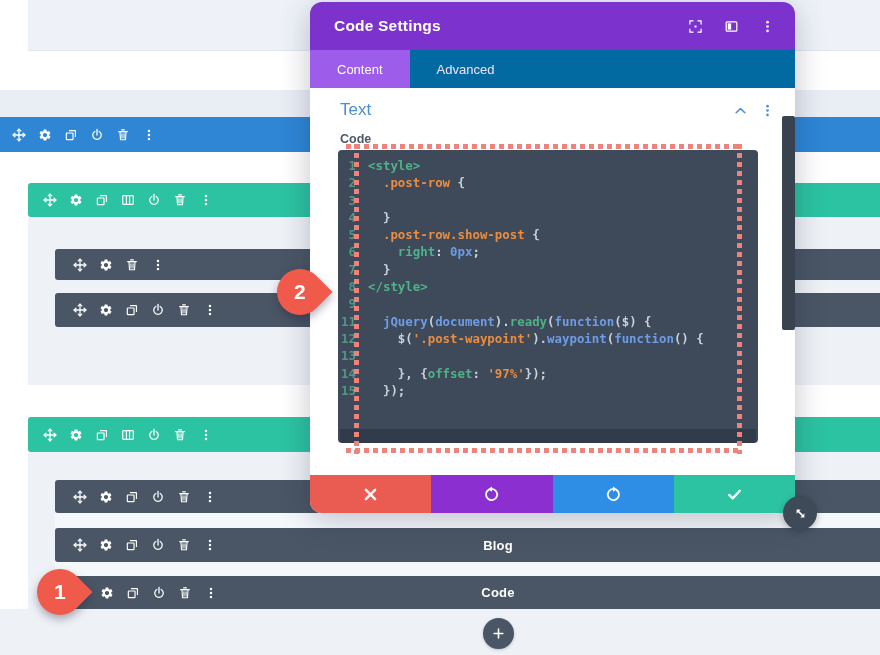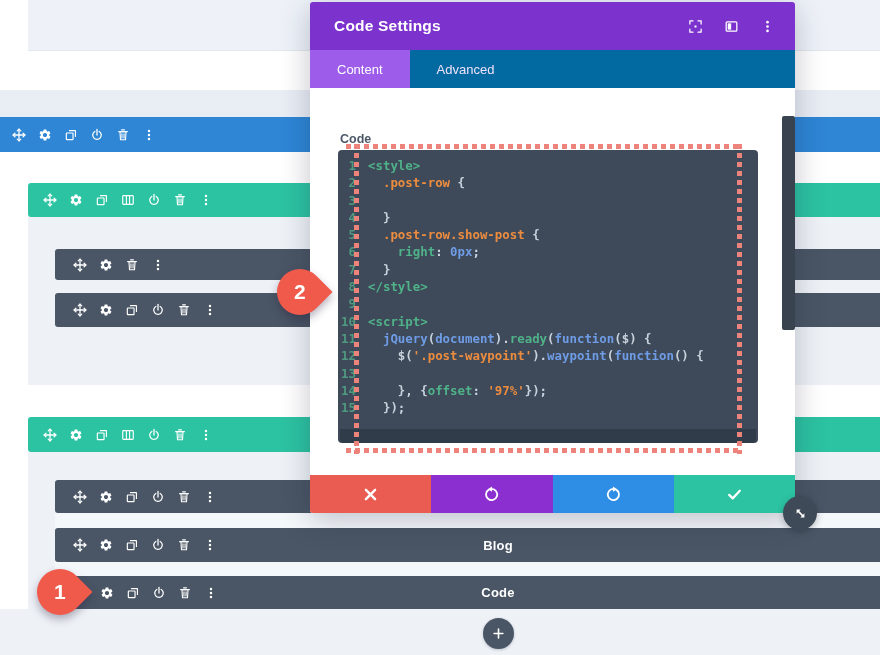--- a/index.html
+++ b/index.html
@@ -29,21 +29,21 @@
   .bar-m3{left:55px;top:480px;right:-4px;height:33px;}
   .bar-blog{left:55px;top:528px;right:-4px;height:34px;}
   .bar-code{left:55px;top:576px;right:-4px;height:33px;}
   .pad12{padding-left:12px;}.pad15{padding-left:15px;}.pad18{padding-left:18px;}.pad45{padding-left:45px;}
   .mod-label{position:absolute;left:443px;transform:translateX(-50%);color:#fff;
              font-size:13px;font-weight:600;letter-spacing:.2px;}
   .add-btn{left:483px;top:618px;width:31px;height:31px;border-radius:50%;background:#4a5665;
            display:flex;align-items:center;justify-content:center;color:#fff;box-shadow:0 1px 3px rgba(40,50,70,.25);}
   .add-btn .icn{width:15px;height:15px;}
   
-  .modal{left:310px;top:2px;width:485px;height:511px;background:#fff;border-radius:3px;
+  .modal{left:310px;top:2px;width:485px;height:511px;background:#fff;border-radius:12px;
          box-shadow:0 6px 30px rgba(20,20,50,.25);overflow:hidden;}
   .m-head{position:absolute;left:0;top:0;right:0;height:48px;background:#7c32cd;display:flex;align-items:center;}
   .m-title{color:#fff;font-size:15.5px;font-weight:700;margin-left:24px;letter-spacing:.2px;}
   .m-hicons{margin-left:auto;margin-right:20px;display:flex;gap:21px;}
   .m-hicons .icn{width:15px;height:15px;}
   .m-tabs{position:absolute;left:0;top:48px;right:0;height:38px;background:#0369a1;display:flex;}
   .tab{height:100%;display:flex;align-items:center;padding:0 27px;color:#efe3fb;font-size:13px;cursor:pointer;}
   .tab.active{background:#9d5ce9;color:#fff;}
   .m-body{position:absolute;left:0;top:86px;right:0;bottom:38px;background:#fff;}
   .sec-head{position:absolute;left:0;top:0;right:0;height:44px;display:flex;align-items:center;padding:0 20px 0 30px;box-sizing:border-box;}
@@ -572,33 +572,51 @@
               </g>
             </svg>
           </span>
         </div>
     </div>
     <div class="m-tabs">
         <div class="tab active">Content</div>
         <div class="tab">Advanced</div>
       </div>
     <div class="m-body">
+      <div class="sec-head">
+        <span class="sec-title">Text</span>
+        <div class="sec-icons">
+            <span class="icn">
+              <svg viewBox="0 0 24 24" xmlns="http://www.w3.org/2000/svg">
+                <path d="M5 15.5L12 9l7 6.5" fill="none" stroke="currentColor" stroke-width="2.4" stroke-linecap="round" stroke-linejoin="round"></path>
+              </svg>
+            </span>
+            <span class="icn">
+              <svg viewBox="0 0 24 24" xmlns="http://www.w3.org/2000/svg">
+                <g fill="currentColor">
+                  <circle cx="12" cy="5" r="2.1"></circle>
+                  <circle cx="12" cy="12" r="2.1"></circle>
+                  <circle cx="12" cy="19" r="2.1"></circle>
+                </g>
+              </svg>
+            </span>
+          </div>
+      </div>
       <span class="field-label">Code</span>
       <div class="editor-wrap">
         <div class="editor">
             <div class="cl"><span class="ln">1</span><span class="ct"><span class="tk-g">&lt;style&gt;</span></span></div>
             <div class="cl"><span class="ln">2</span><span class="ct"><span class="tk-w">  </span><span class="tk-o">.post-row</span><span class="tk-w"> {</span></span></div>
             <div class="cl"><span class="ln">3</span></div>
             <div class="cl"><span class="ln">4</span><span class="ct"><span class="tk-w">  }</span></span></div>
             <div class="cl"><span class="ln">5</span><span class="ct"><span class="tk-w">  </span><span class="tk-o">.post-row.show-post</span><span class="tk-w"> {</span></span></div>
             <div class="cl"><span class="ln">6</span><span class="ct"><span class="tk-w">    </span><span class="tk-g">right</span><span class="tk-w">: </span><span class="tk-b">0px</span><span class="tk-w">;</span></span></div>
             <div class="cl"><span class="ln">7</span><span class="ct"><span class="tk-w">  }</span></span></div>
             <div class="cl"><span class="ln">8</span><span class="ct"><span class="tk-g">&lt;/style&gt;</span></span></div>
             <div class="cl"><span class="ln">9</span><span class="ct"></span></div>
-            <div class="cl"><span class="ln">10</span><span class="ct"><span class="tk-g">&lt;script&gt;</span></span></div>
             <div class="cl"><span class="ln">11</span><span class="ct"><span class="tk-w">  </span><span class="tk-b">jQuery</span><span class="tk-w">(</span><span class="tk-b">document</span><span class="tk-w">).</span><span class="tk-g">ready</span><span class="tk-w">(</span><span class="tk-b">function</span><span class="tk-w">($) {</span></span></div>
             <div class="cl"><span class="ln">12</span><span class="ct"><span class="tk-w">    $(</span><span class="tk-o">'.post-waypoint'</span><span class="tk-w">).</span><span class="tk-b">waypoint</span><span class="tk-w">(</span><span class="tk-b">function</span><span class="tk-w">() {</span></span></div>
             <div class="cl"><span class="ln">13</span></div>
             <div class="cl"><span class="ln">14</span><span class="ct"><span class="tk-w">    }, {</span><span class="tk-g">offset</span><span class="tk-w">: </span><span class="tk-o">'97%'</span><span class="tk-w">});</span></span></div>
             <div class="cl"><span class="ln">15</span><span class="ct"><span class="tk-w">  });</span></span></div>
           </div>
         <div class="hscroll"></div>
         <div class="dh dot-top"></div>
         <div class="dh dot-bottom"></div>
         <div class="dv dot-left"></div>

